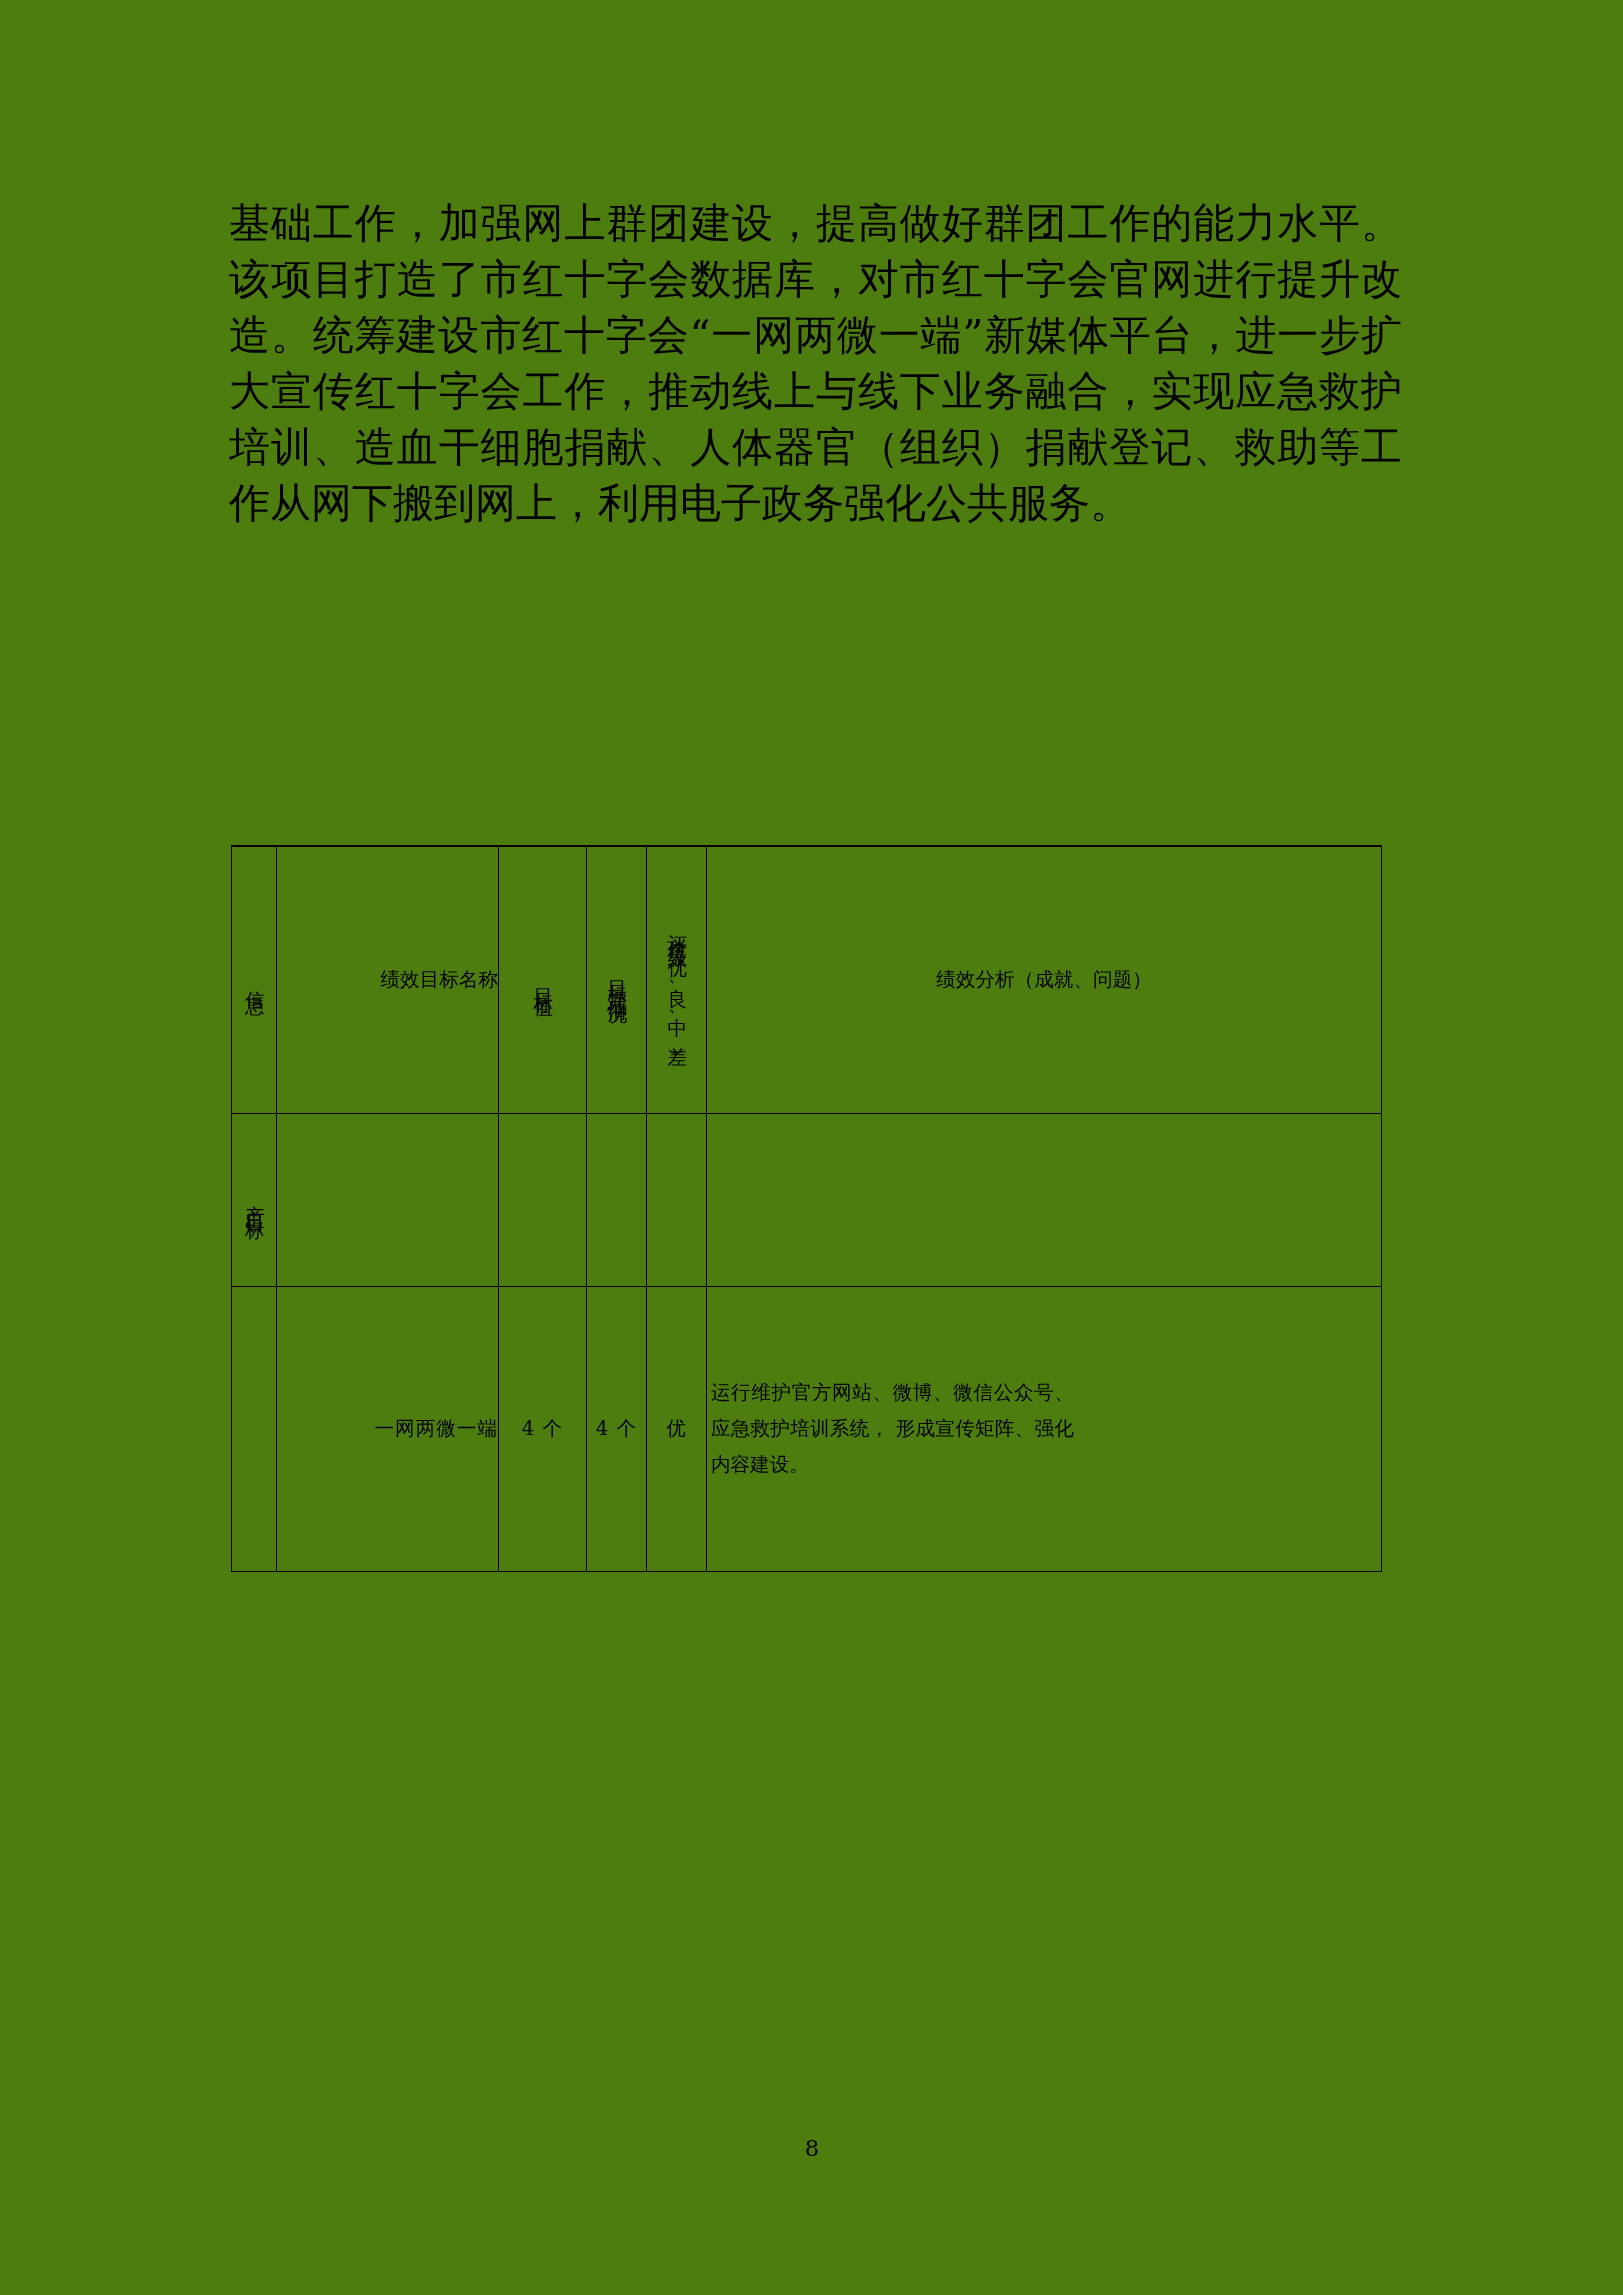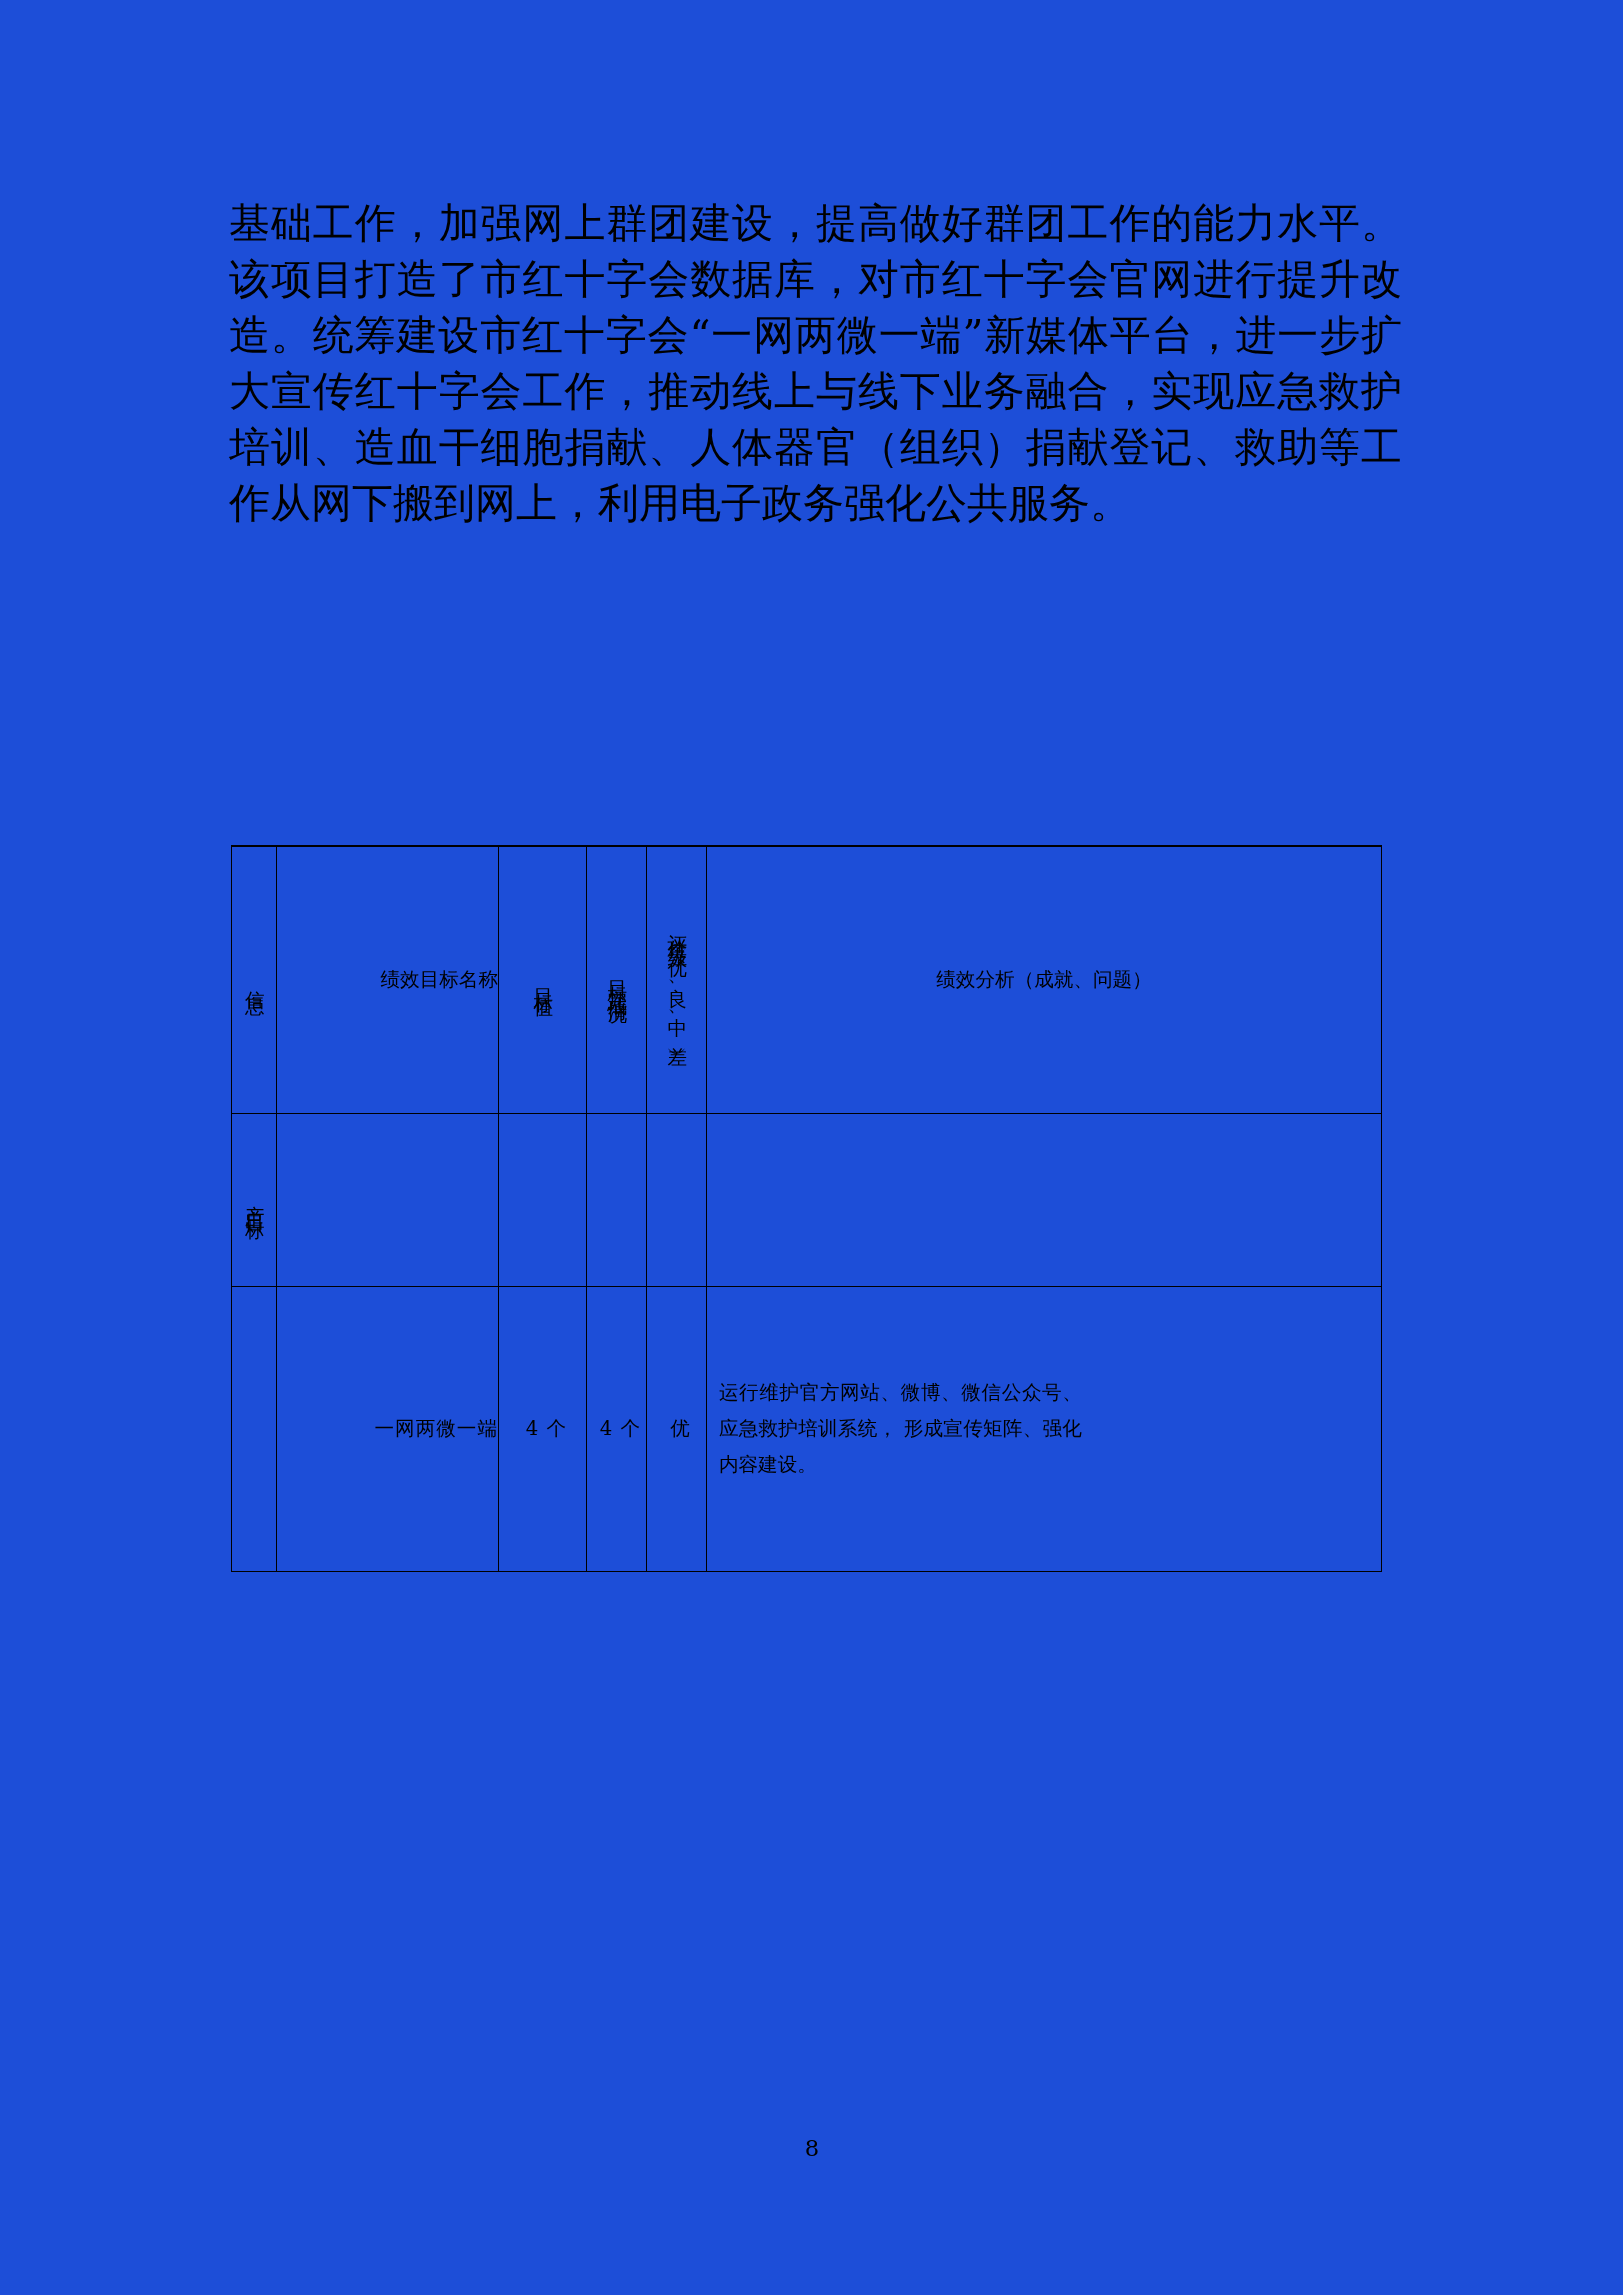--- a/index.html
+++ b/index.html
@@ -8,21 +8,21 @@
     background: #ffffff;
   }
   body {
     font-family: "DejaVu Serif", "Liberation Serif", serif;
     color: #000000;
   }
   .page {
     position: relative;
     width: 1624px;
     height: 2295px;
-    background: #1d4ed8;
+    background: #4d7c0f;
     overflow: hidden;
     box-sizing: border-box;
   }
 
   
   .body-text {
     position: absolute;
     left: 229px;
     top: 195px;
     width: 1173px;
@@ -105,21 +105,21 @@
     text-align: center;
     vertical-align: top;
     padding: 6.9px 0 0 3.9px;
     font-size: 20.6px;
     white-space: nowrap;
   }
 
   
   .r-head td { height: 266px; }
   .r-output td { height: 172px; }
-  .r-data td { height: 284px; padding-left: 8px; }
+  .r-data td { height: 284px; }
 
   
   .analysis-text {
     font-size: 19.6px;
     line-height: 36px;
     text-align: justify;
     text-align-last: left;
     padding: 0 0 0 3.9px;
     width: 363px;
     position: relative;

